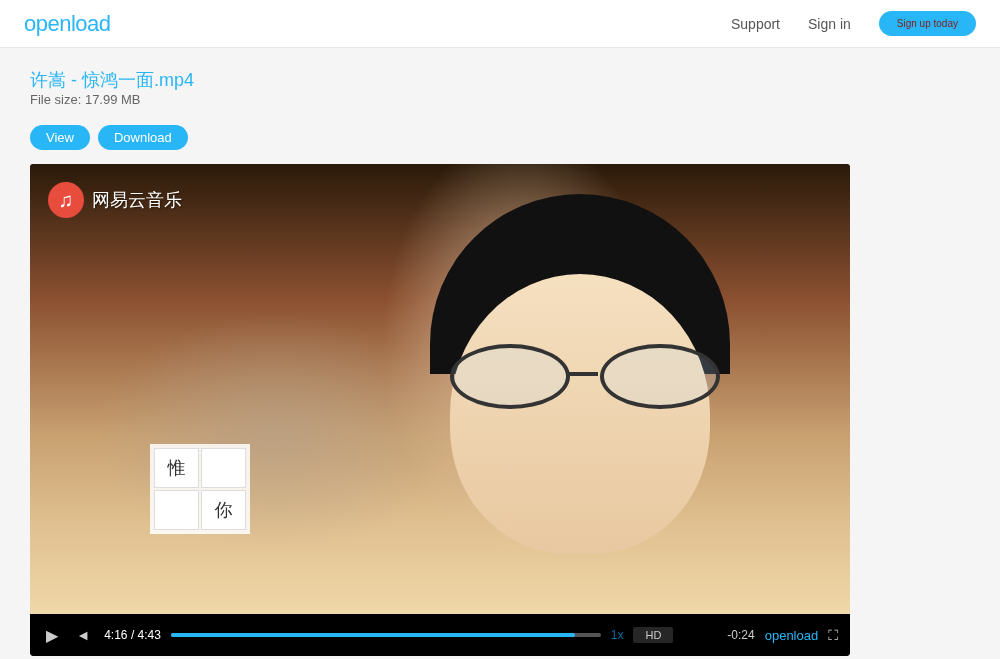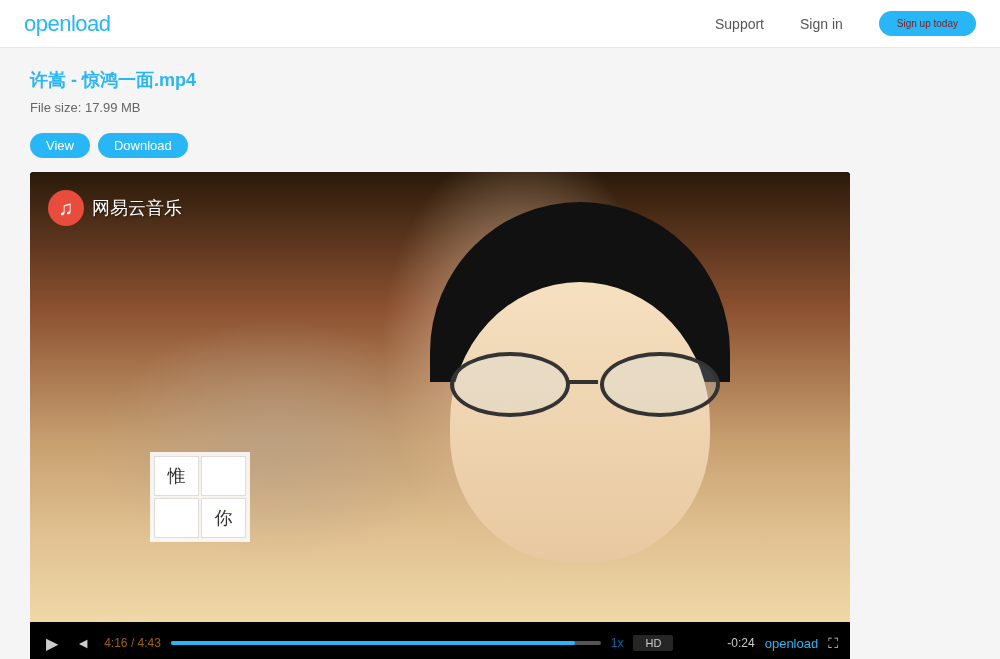--- a/index.html
+++ b/index.html
@@ -23,21 +23,21 @@
     }
     .logo {
       font-size: 22px;
       color: #29b6f6;
       font-weight: 400;
       letter-spacing: -0.5px;
     }
     .header-nav {
       display: flex;
       align-items: center;
-      gap: 36px;
+      gap: 28px;
     }
     .header-nav a {
       color: #555;
       text-decoration: none;
       font-size: 14px;
     }
     .btn-signup {
       background: #29b6f6;
       color: #7f1d1d;
       border: none;
@@ -50,22 +50,22 @@
 
     
     .main {
       padding: 20px 30px;
     }
 
     
     .file-title {
       color: #29b6f6;
       font-size: 18px;
-      font-weight: 700;
-      margin-bottom: 8px;
+      font-weight: 400;
+      margin-bottom: 0;
     }
     .file-size {
       color: #666;
       font-size: 13px;
       margin-bottom: 18px;
     }
     .file-actions {
       display: flex;
       gap: 8px;
       margin-bottom: 14px;
@@ -238,21 +238,21 @@
       background: none;
       border: none;
       padding: 2px 4px;
       display: flex;
       align-items: center;
     }
     .play-btn {
       font-size: 16px;
     }
     .time-display {
-      color: #a16207;
+      color: #ffffff;
       font-size: 12px;
       white-space: nowrap;
     }
     .progress-bar-container {
       flex: 1;
       height: 4px;
       background: #555;
       border-radius: 2px;
       cursor: pointer;
       position: relative;

